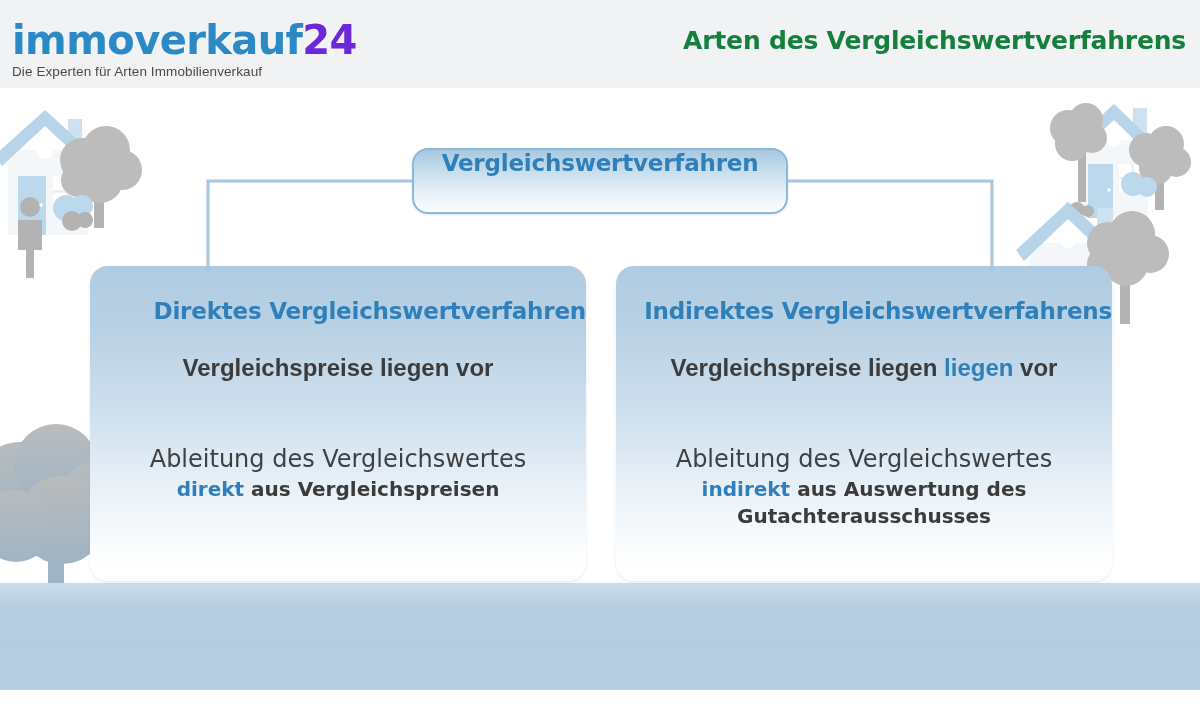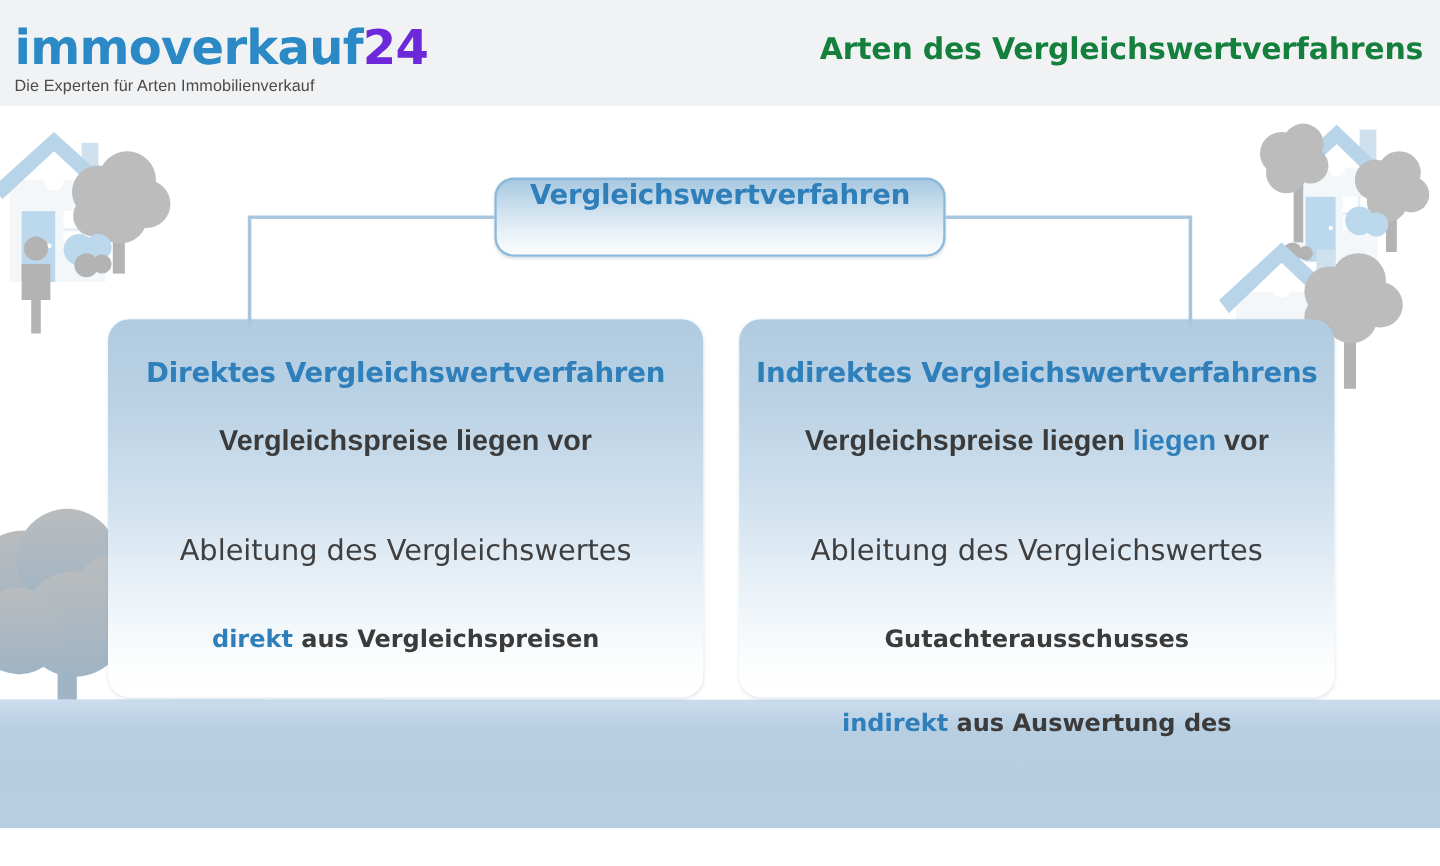--- a/index.html
+++ b/index.html
@@ -122,21 +122,21 @@
     background: linear-gradient(to bottom, #b0cbe1 0%, #b9d1e4 20%, #cfe0ee 47%, #eaf2f8 72%, #fdfefe 92%, #ffffff 100%);
     box-sizing: border-box;
     z-index: 24;
     box-shadow: 0 1px 3px rgba(120,150,175,0.22);
     padding-top: 20px;
   }
   .card-left  { left: 90px; }
   .card-right { left: 616px; }
 
   .card-title {
-    text-align: center;
+    text-align: right;
     font-size: 23px;
     font-weight: bold;
     color: #2f7fba;
     letter-spacing: -0.2px;
     font-family: "DejaVu Sans", sans-serif;
     margin-top: 12px;
   }
   .card-sub {
     text-align: center;
     font-size: 24px;
@@ -154,21 +154,20 @@
   }
   .body-line-1 {
     font-size: 24px;
     font-weight: normal;
     color: #3f3f3f;
   }
   .body-line-2 {
     font-size: 20px;
     font-weight: bold;
     color: #3b3b3b;
-    margin-top: 43px;
   }
 
   
   .bottom-band {
     position: absolute;
     left: 0;
     top: 583px;
     width: 1200px;
     height: 107px;
     background: linear-gradient(to bottom, #cbdded 0%, #b8cfe2 22%, #b4cde0 60%, #b6cfe1 100%);
@@ -358,18 +357,18 @@
       <div class="body-line-2"><span class="hl">direkt</span><span> aus Vergleichspreisen</span></div>
       <div class="body-line-2"></div>
     </div>
   </div>
 
   <div class="card card-right">
     <div class="card-title">Indirektes Vergleichswertverfahrens</div>
     <div class="card-sub"><span>Vergleichspreise liegen </span><span class="hl">liegen</span><span> vor</span></div>
     <div class="card-body">
       <div class="body-line-1">Ableitung des Vergleichswertes</div>
+      <div class="body-line-2"><span class="hl">indirekt</span><span> aus Auswertung des</span></div>
       <div class="body-line-2">Gutachterausschusses</div>
-      <div class="body-line-2"><span class="hl">indirekt</span><span> aus Auswertung des</span></div>
     </div>
   </div>
 
 </div>
 
 </body></html>

